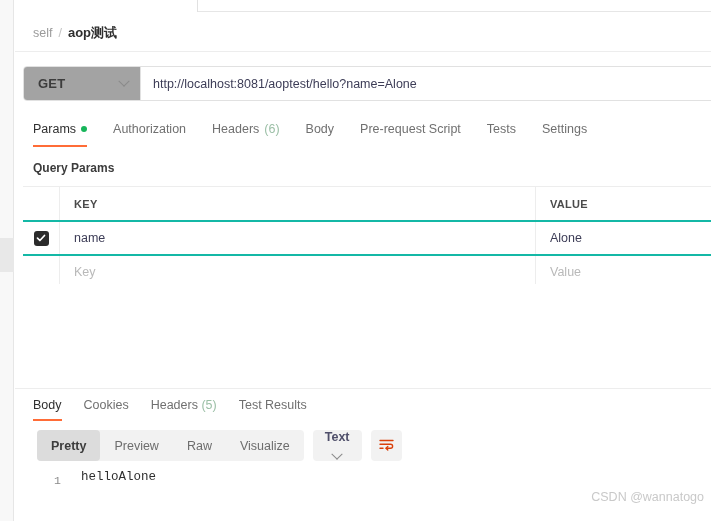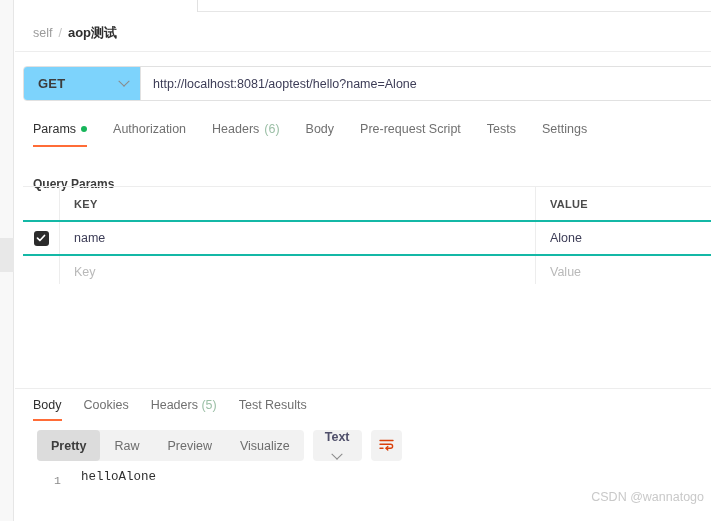--- a/index.html
+++ b/index.html
@@ -39,21 +39,21 @@
   .bc-sep  { font-size: 12.5px; color: #c2c2c2; margin: 0 6px; }
   .bc-name { font-size: 13px; color: #2f2f2f; font-weight: 700; }
 
   
   .urlbar-wrap { position: absolute; left: 8px; top: 52px; width: 688px; height: 35px; }
   .urlbar {
     display: flex; height: 35px; border: 1px solid #e1e1e1; border-radius: 4px;
     background: #ffffff; overflow: hidden; width: 703px;
   }
   .method-box {
-    width: 117px; min-width: 117px; background: #7dd3fc; border-right: 1px solid #e1e1e1;
+    width: 117px; min-width: 117px; background: #a3a3a3; border-right: 1px solid #e1e1e1;
     display: flex; align-items: center; justify-content: space-between;
     padding: 0 12px 0 14px; cursor: pointer;
   }
   .method-label { font-size: 13px; font-weight: 700; color: #3c3c3c; letter-spacing: .2px; }
   .chev { display: inline-block; width: 8px; height: 8px; border-right: 1.4px solid #8a8a8a;
           border-bottom: 1.4px solid #8a8a8a; transform: rotate(45deg) translate(-2px,-2px); }
   .url-input {
     flex: 1; display: flex; align-items: center; padding-left: 12px;
     font-size: 12.5px; color: #3d3d57; background: #fff;
   }
@@ -70,21 +70,21 @@
   }
   .rtab.active { color: #2f2f2f; }
   .rtab.active::after {
     content: ""; position: absolute; left: 0; right: 0; bottom: 0; height: 2px; background: #ff6c37;
   }
   .dot-green { width: 6px; height: 6px; border-radius: 50%; background: #17b55a; display: inline-block; }
   .cnt { color: #9bbfa6; }
 
   
   .qp-label {
-    position: absolute; left: 18px; top: 163px;
+    position: absolute; left: 18px; top: 147px;
     font-size: 12px; font-weight: 700; color: #3c3c3c;
   }
 
   
   .ptable { position: absolute; left: 8px; top: 172px; width: 688px; }
   .prow { display: flex; border-bottom: 2px solid #14b8a6; }
   .prow.header { border-top: 1px solid #ededed; }
   .pcell-check {
     width: 37px; min-width: 37px; border-right: 1px solid #ededed;
     display: flex; align-items: center; justify-content: center;
@@ -270,22 +270,22 @@
         <span class="cnt">(5)</span>
       </div>
       <div class="restab">
         <span>Test Results</span>
       </div>
     </div>
 
     <div class="fmt-bar">
       <div class="seg">
         <div class="seg-item active">Pretty</div>
+        <div class="seg-item">Preview</div>
         <div class="seg-item">Raw</div>
-        <div class="seg-item">Preview</div>
         <div class="seg-item">Visualize</div>
       </div>
       <div class="type-sel">
         <span class="t">Text</span>
         <span class="chev"></span>
       </div>
       <div class="wrap-btn">
         <span>
           <svg width="15" height="13" viewBox="0 0 15 13">
             <path d="M1 2.5 H14" stroke="#d9400b" stroke-width="1.4" stroke-linecap="round"></path>

